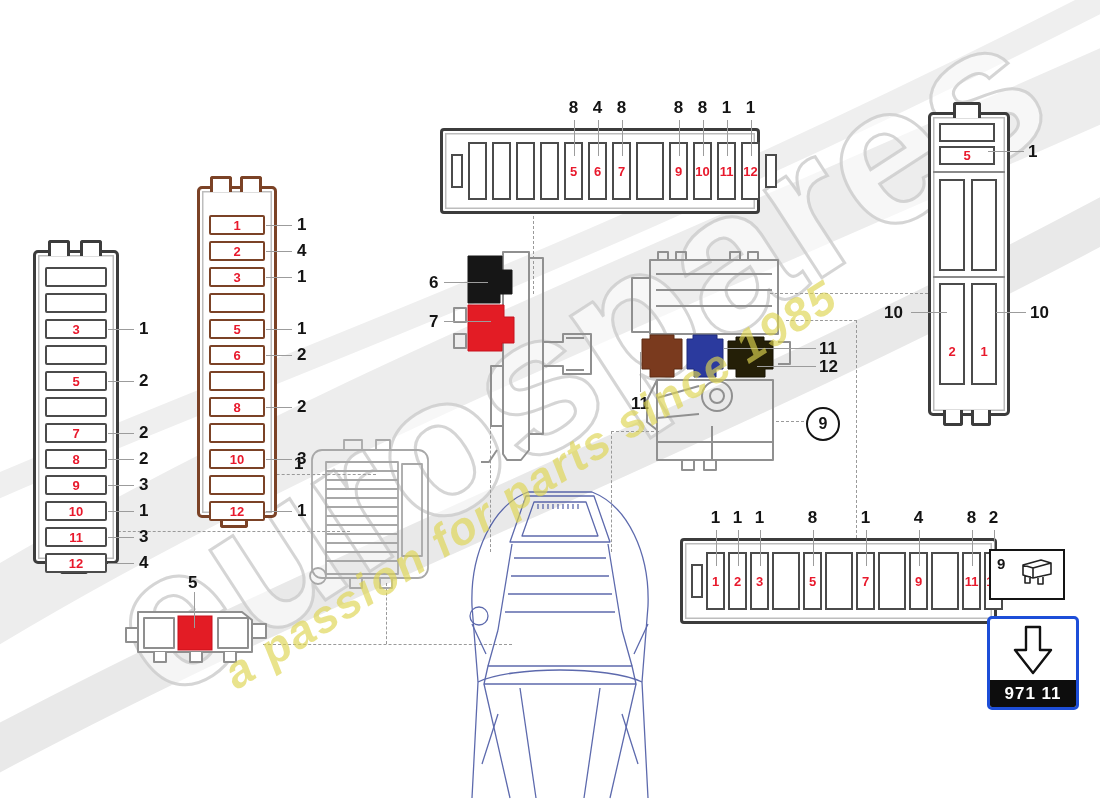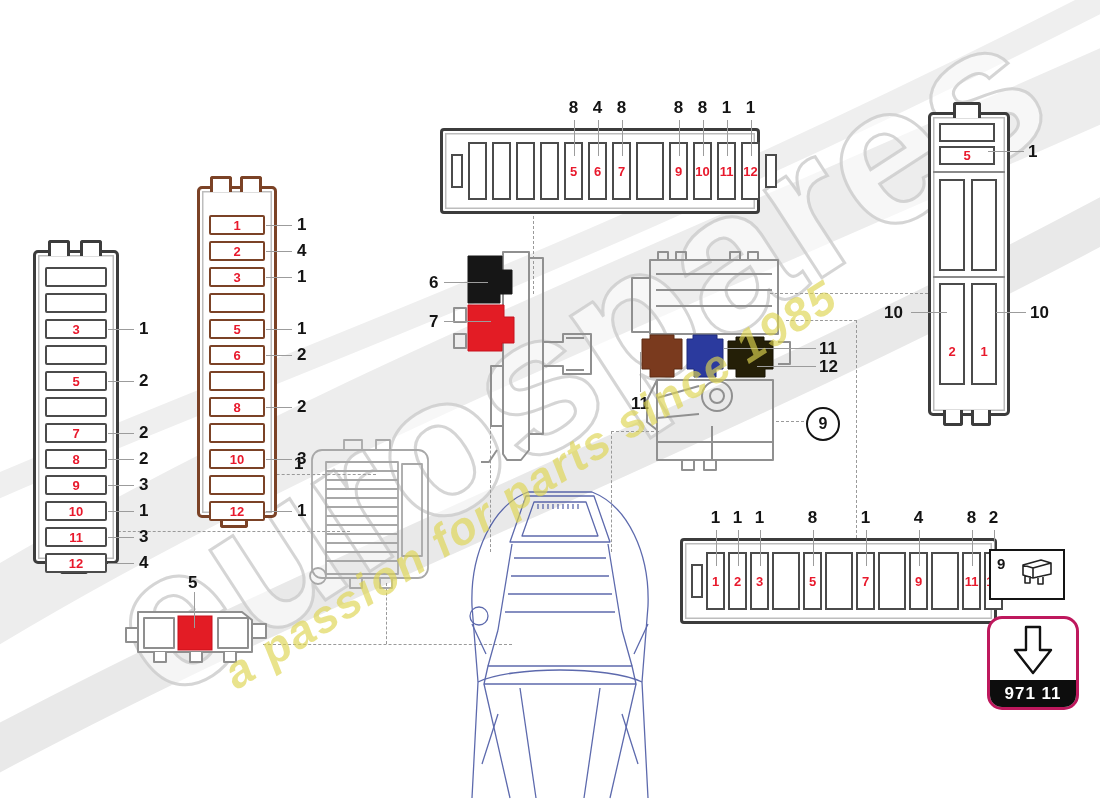--- a/index.html
+++ b/index.html
@@ -65,21 +65,21 @@
 
   
   .circle-ref { position:absolute; width:30px; height:30px; background:#fff; border:2.4px solid #141414;
                 border-radius:50%; display:flex; align-items:center; justify-content:center;
                 font-weight:bold; font-size:16px; color:#141414; z-index:5; }
   .legend { position:absolute; left:989px; top:549px; width:72px; height:47px; background:#fff;
             border:2.2px solid #141414; z-index:3; }
   .legend .ref { position:absolute; left:6px; top:4px; font-weight:bold; font-size:15px; color:#141414; }
   .legend svg { position:absolute; right:4px; top:6px; }
   .partbox { position:absolute; left:987px; top:616px; width:86px; height:88px; background:#fff;
-             border:3px solid #be185d; border-radius:15px; overflow:hidden; z-index:3;
+             border:3px solid #1d4ed8; border-radius:5px; overflow:hidden; z-index:3;
              display:flex; flex-direction:column; }
   .partbox .arrowzone { flex:1; display:flex; align-items:center; justify-content:center; }
   .partbox .codebar { height:27px; background:#0d0d0d; color:#fff; font-weight:bold; font-size:17px;
                       letter-spacing:1px; display:flex; align-items:center; justify-content:center; }
 
   .drawing { position:absolute; z-index:3; }
 </style>
 </head>
 <body>
 

